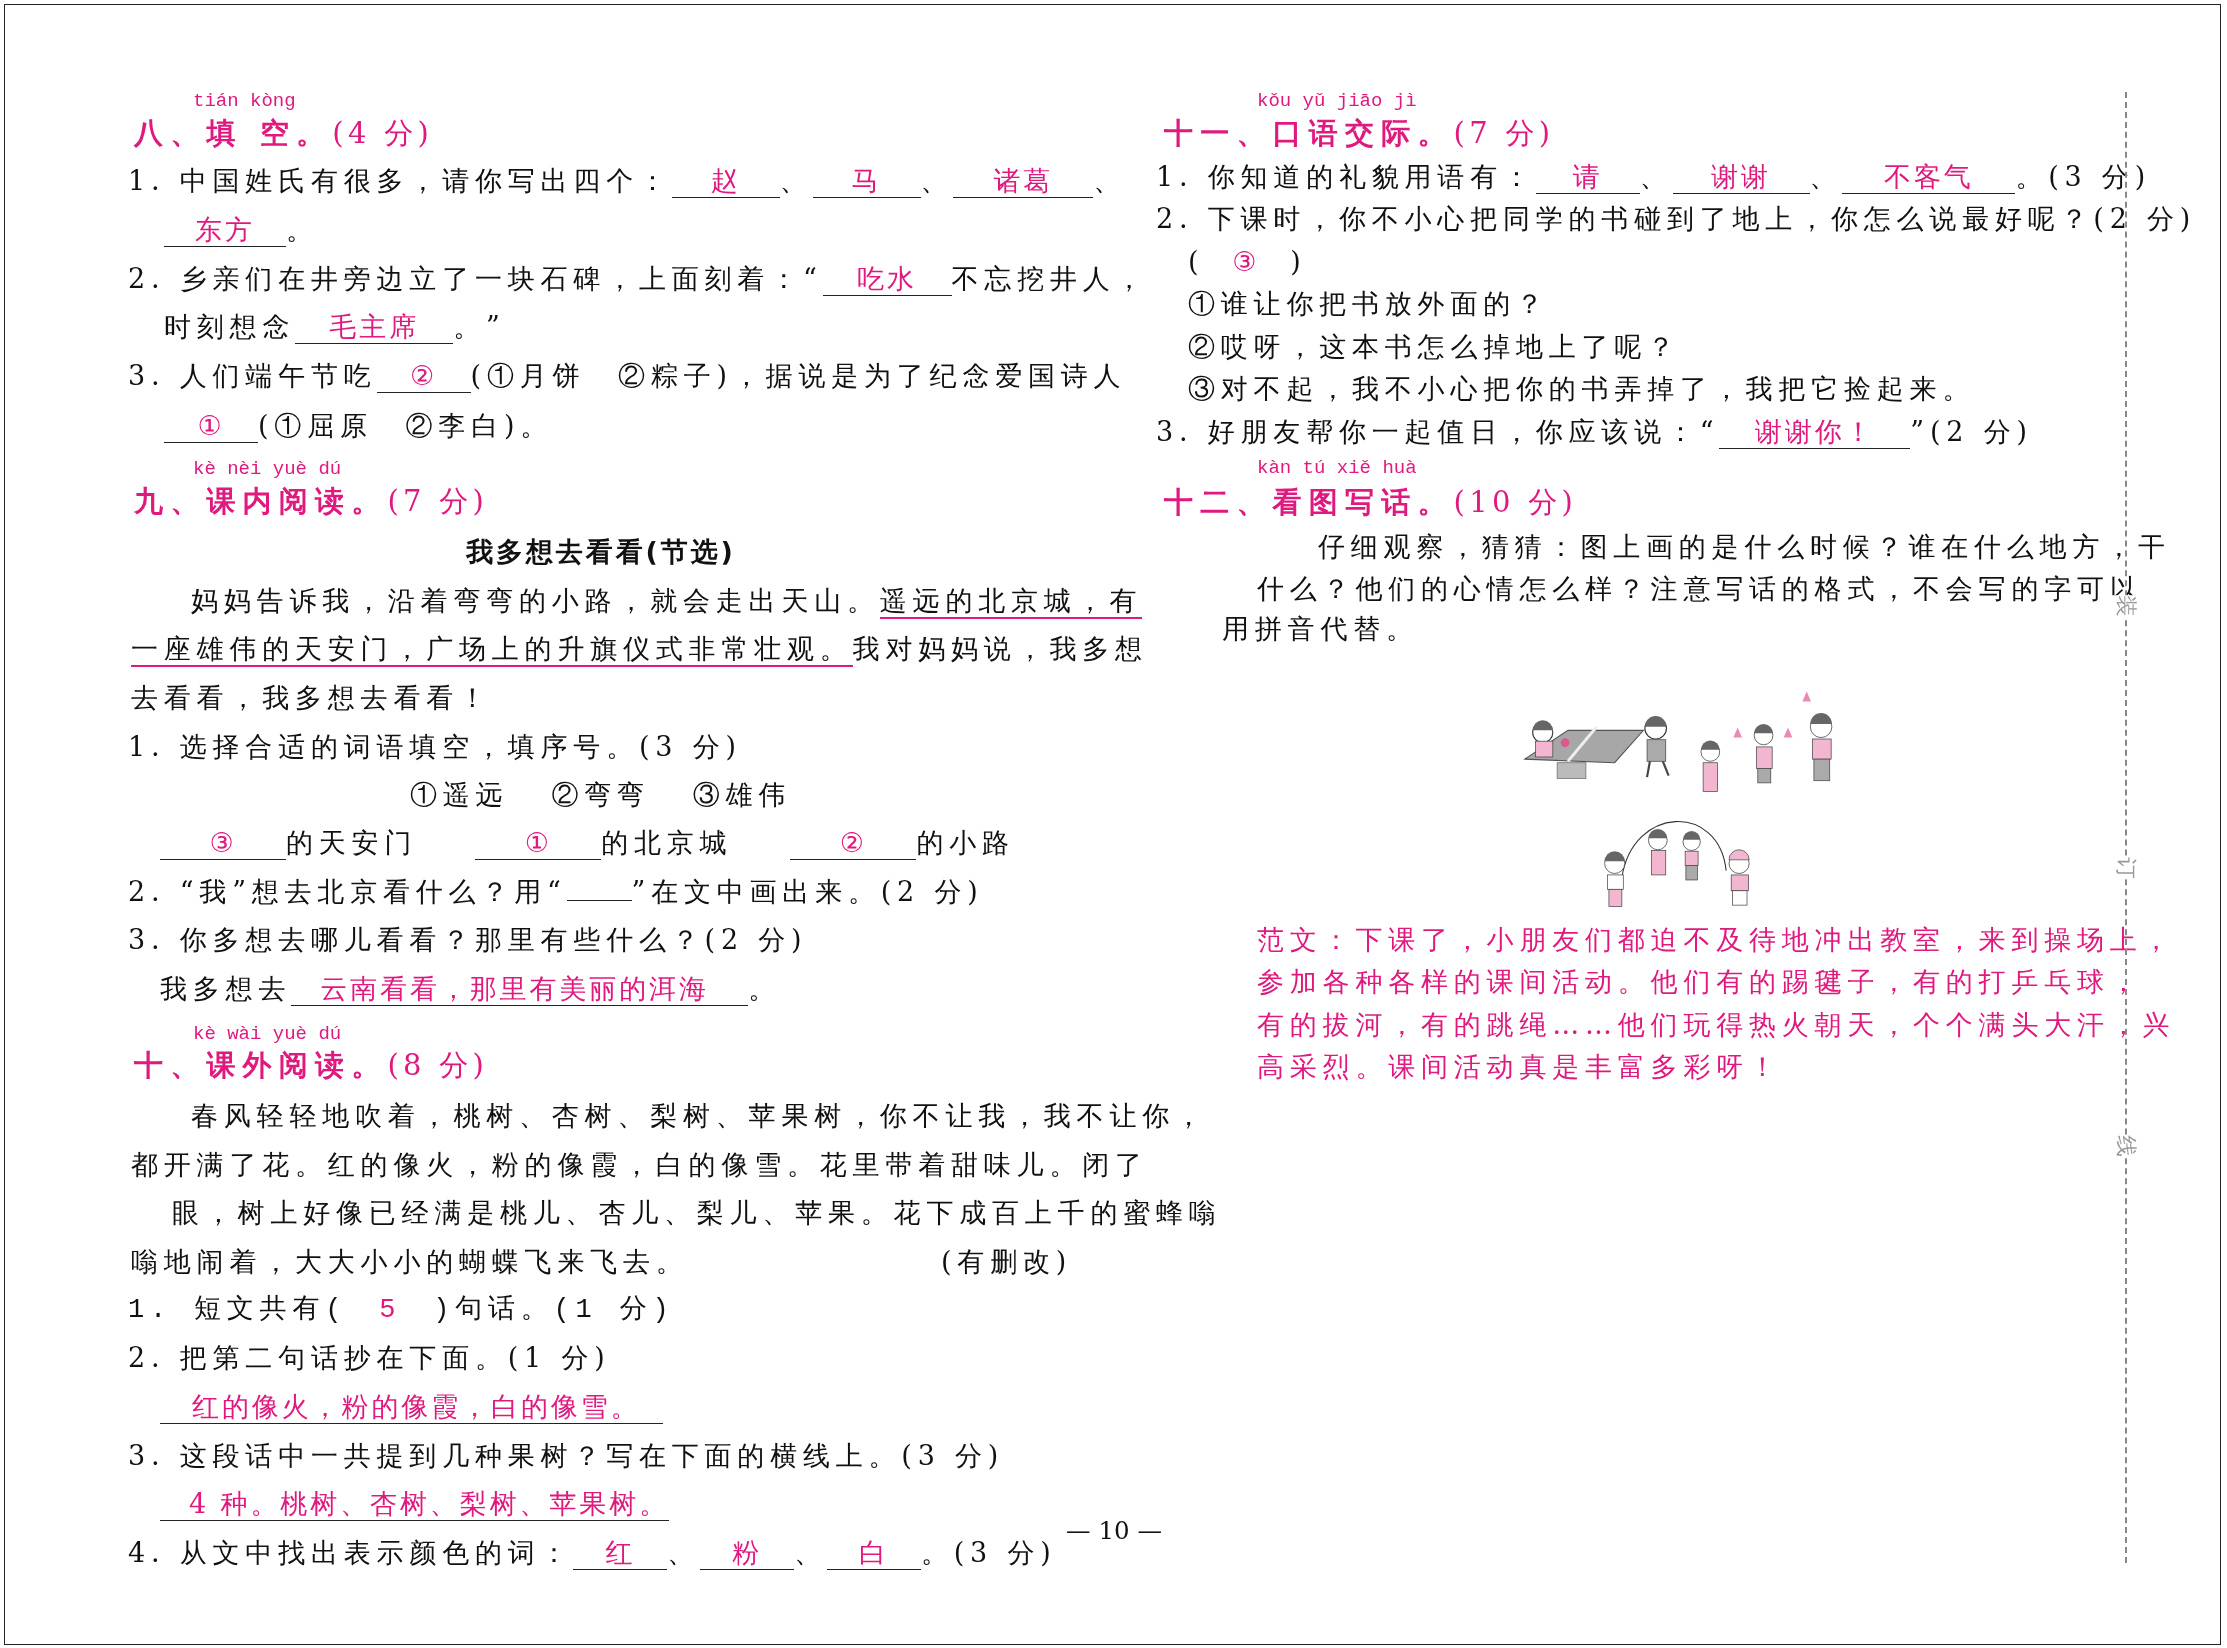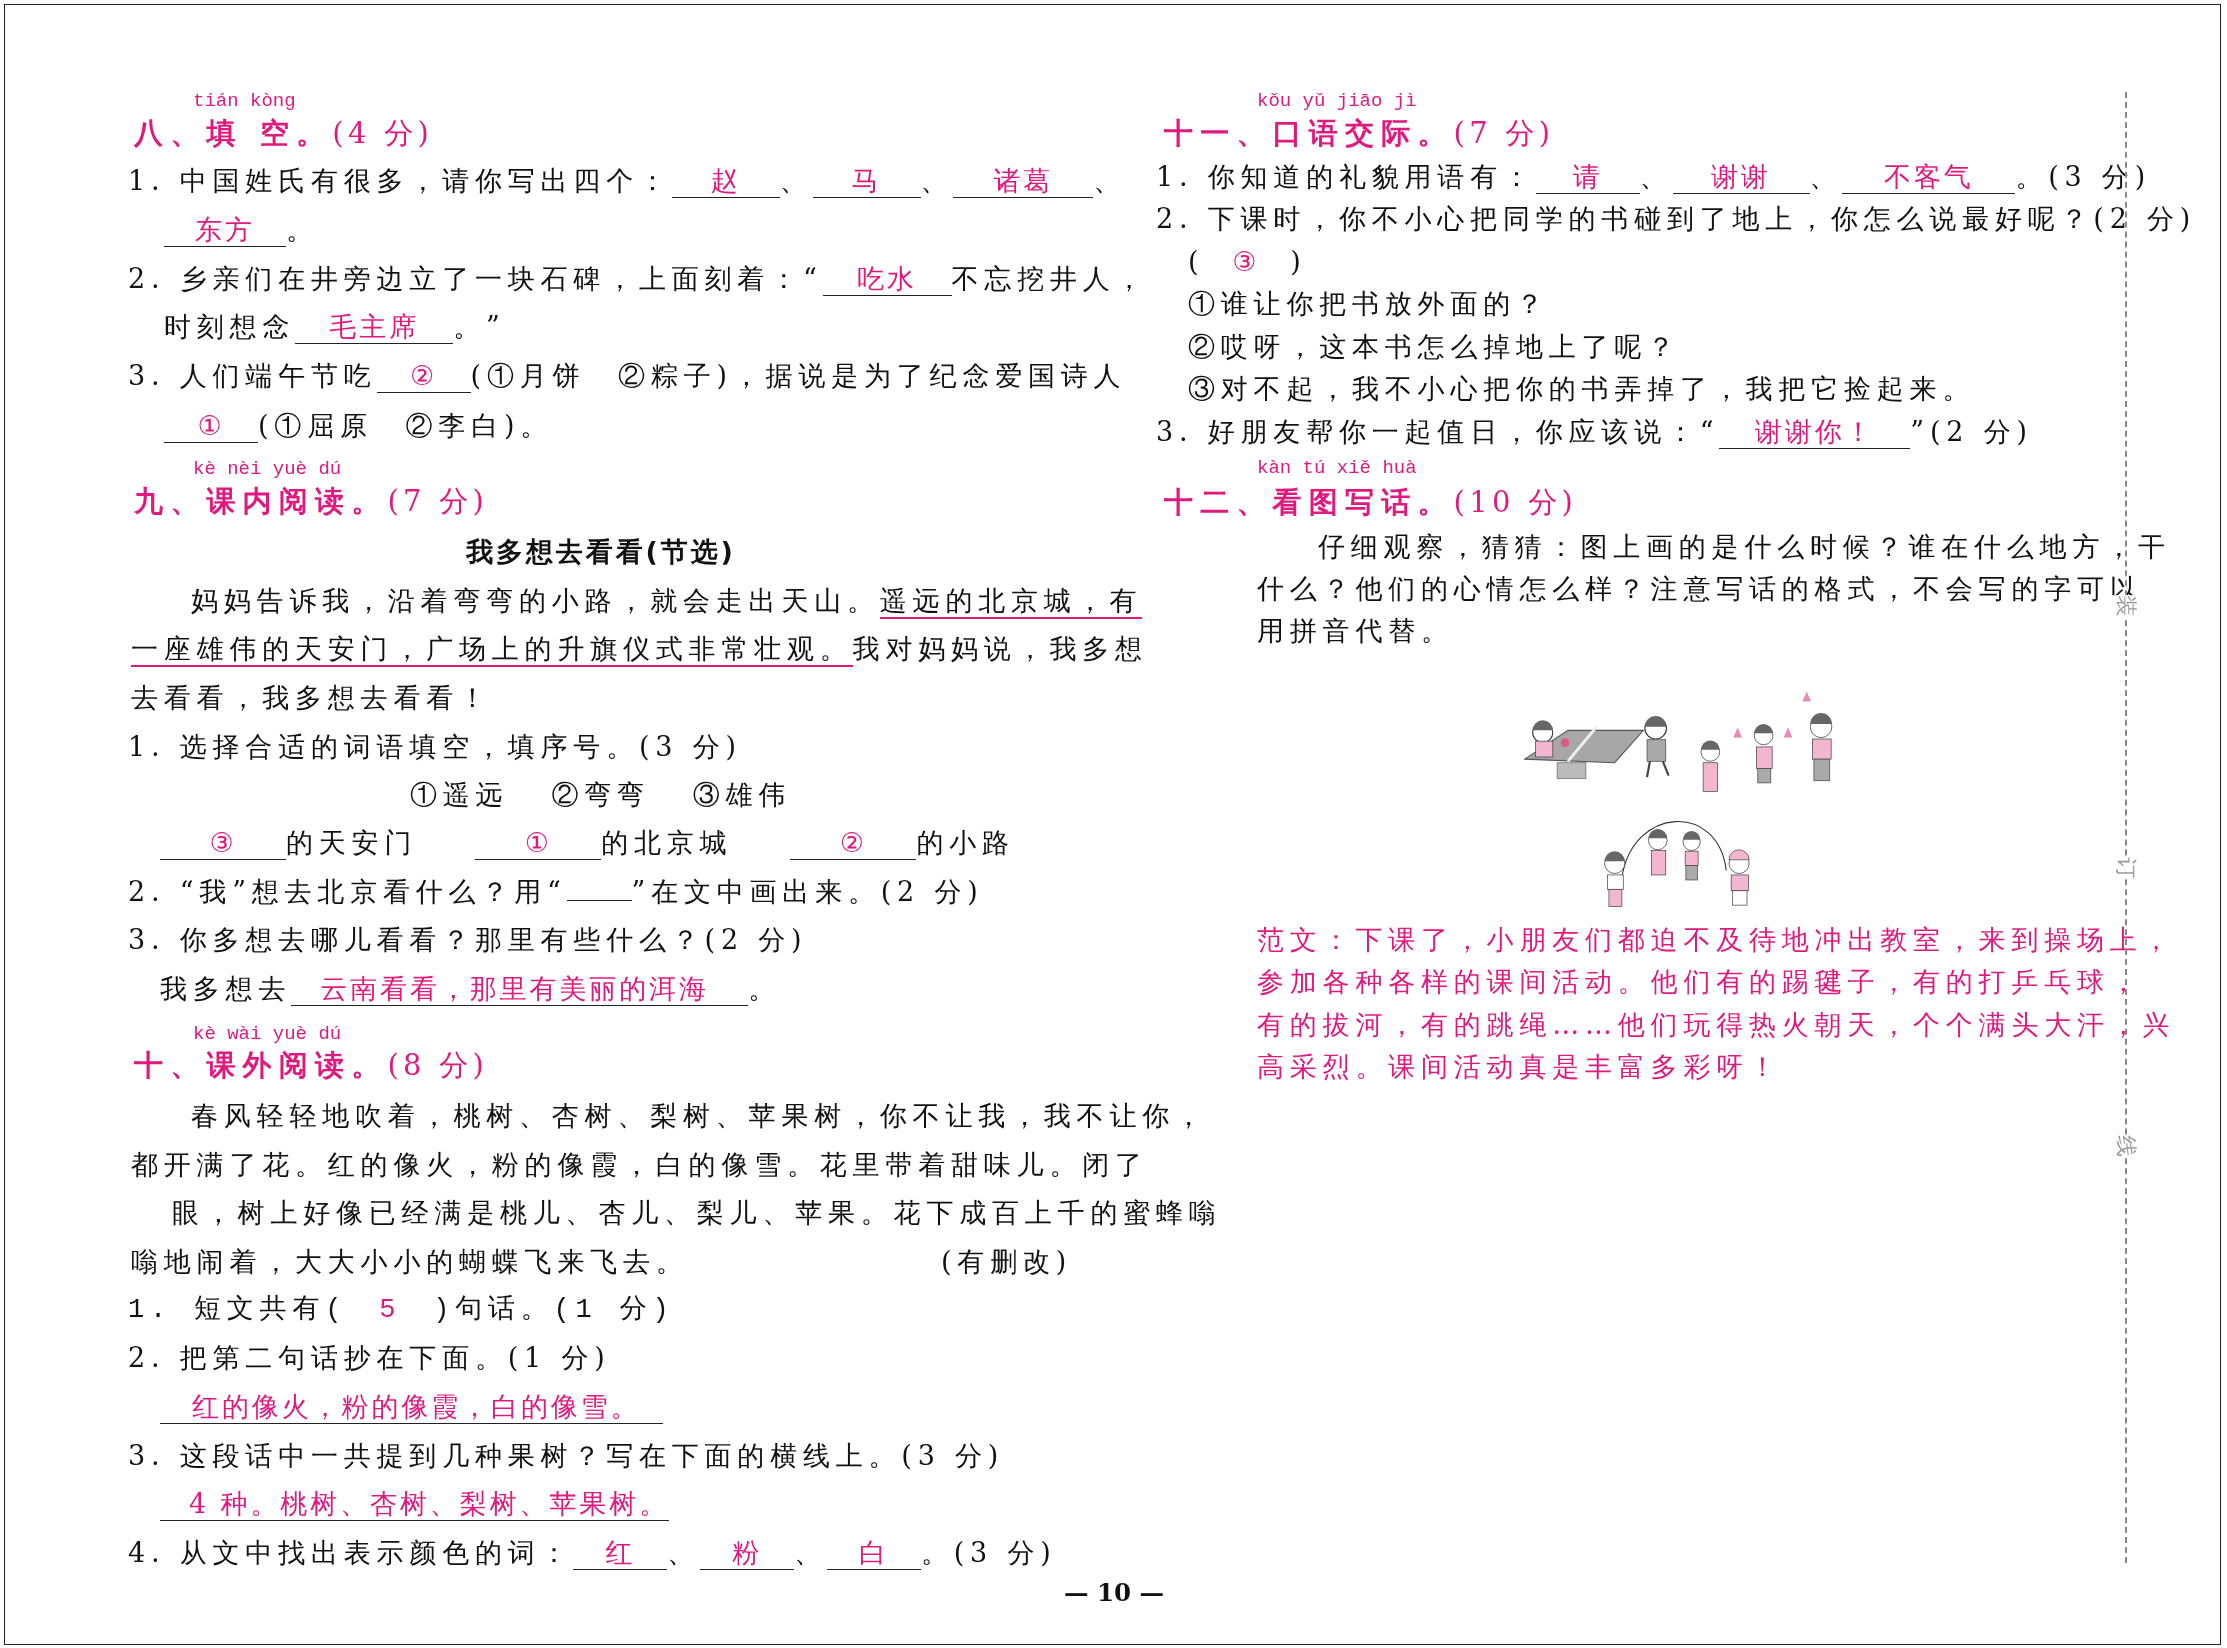--- a/index.html
+++ b/index.html
@@ -16,22 +16,22 @@
   .heading .score { font-weight:normal; font-family:"DejaVu Serif",serif; letter-spacing:4.3px; }
   .ans { color:var(--accent); }
   .blank { display:inline-block; border-bottom:1.4px solid #222; text-align:center; line-height:32px;
            color:var(--accent); letter-spacing:2.9px; vertical-align:baseline; }
   .title { position:absolute; white-space:nowrap; font-family:"DejaVu Sans",sans-serif; font-weight:bold;
            font-size:27px; letter-spacing:2.9px; transform:translate(-50%,-50%); }
   .ul { border-bottom:2.2px solid var(--accent); padding-bottom:1.4px; }
   .gutter { position:absolute; left:2125px; top:92px; height:1471px; border-left:2.9px dashed #888; }
   .gutter-char { position:absolute; left:2115px; font-size:21.6px; color:#999; transform:translateY(-50%) rotate(90deg);
                  background:#fff; padding:1.4px 0; }
-  .pageno { position:absolute; left:1114px; top:1592px; transform:translate(-50%,-50%);
-            font-family:"DejaVu Serif",serif; font-weight:bold; font-size:24.5px; white-space:nowrap; }
+  .pageno { position:absolute; left:1114px; top:1530px; transform:translate(-50%,-50%);
+            font-family:"DejaVu Serif",serif; font-weight:normal; font-size:24.5px; white-space:nowrap; }
   .illus { position:absolute; left:1496px; top:669px; width:374px; height:245px; }
   .opt { display:inline-block; margin-right:43px; }
 </style>
 </head>
 <body style="--accent:#e0197f;">
 
 <div class="frame"></div>
 
 <div class="pinyin" style="left:193px;top:101px;">tián kòng</div>
 <div class="heading" style="left:134px;top:134px;"><span>八、填 空。</span><span class="score">(4 分)</span></div>
@@ -119,21 +119,21 @@
 <div class="row" style="left:1188px;top:347px;">②哎呀，这本书怎么掉地上了呢？</div>
 <div class="row" style="left:1188px;top:389px;">③对不起，我不小心把你的书弄掉了，我把它捡起来。</div>
 <div class="row" style="left:1156px;top:432px;">
   <span>3. 好朋友帮你一起值日，你应该说：“</span><span class="blank" style="width:191px">谢谢你！</span><span>”(2 分)</span>
 </div>
 
 <div class="pinyin" style="left:1257px;top:468px;">kàn tú  xiě huà</div>
 <div class="heading" style="left:1164px;top:503px;"><span>十二、看图写话。</span><span class="score">(10 分)</span></div>
 <div class="row" style="left:1318px;top:547px;">仔细观察，猜猜：图上画的是什么时候？谁在什么地方，干</div>
 <div class="row" style="left:1257px;top:589px;">什么？他们的心情怎么样？注意写话的格式，不会写的字可以</div>
-<div class="row" style="left:1257px;top:631px;">用拼音代替。</div>
+<div class="row" style="left:1222px;top:631px;font-family:Liberation Mono, monospace;">用拼音代替。</div>
 
 <div class="illus">
   <svg width="374" height="245" viewBox="0 0 520 340">
 
     <g>
       <polygon points="40,125 100,85 205,85 165,130" fill="#a7a7a7" stroke="#555" stroke-width="1.5"></polygon>
       <rect x="85" y="130" width="40" height="22" fill="#bbb" stroke="#666"></rect>
       <line x1="100" y1="128" x2="140" y2="80" stroke="#eee" stroke-width="4"></line>
     </g>
 

